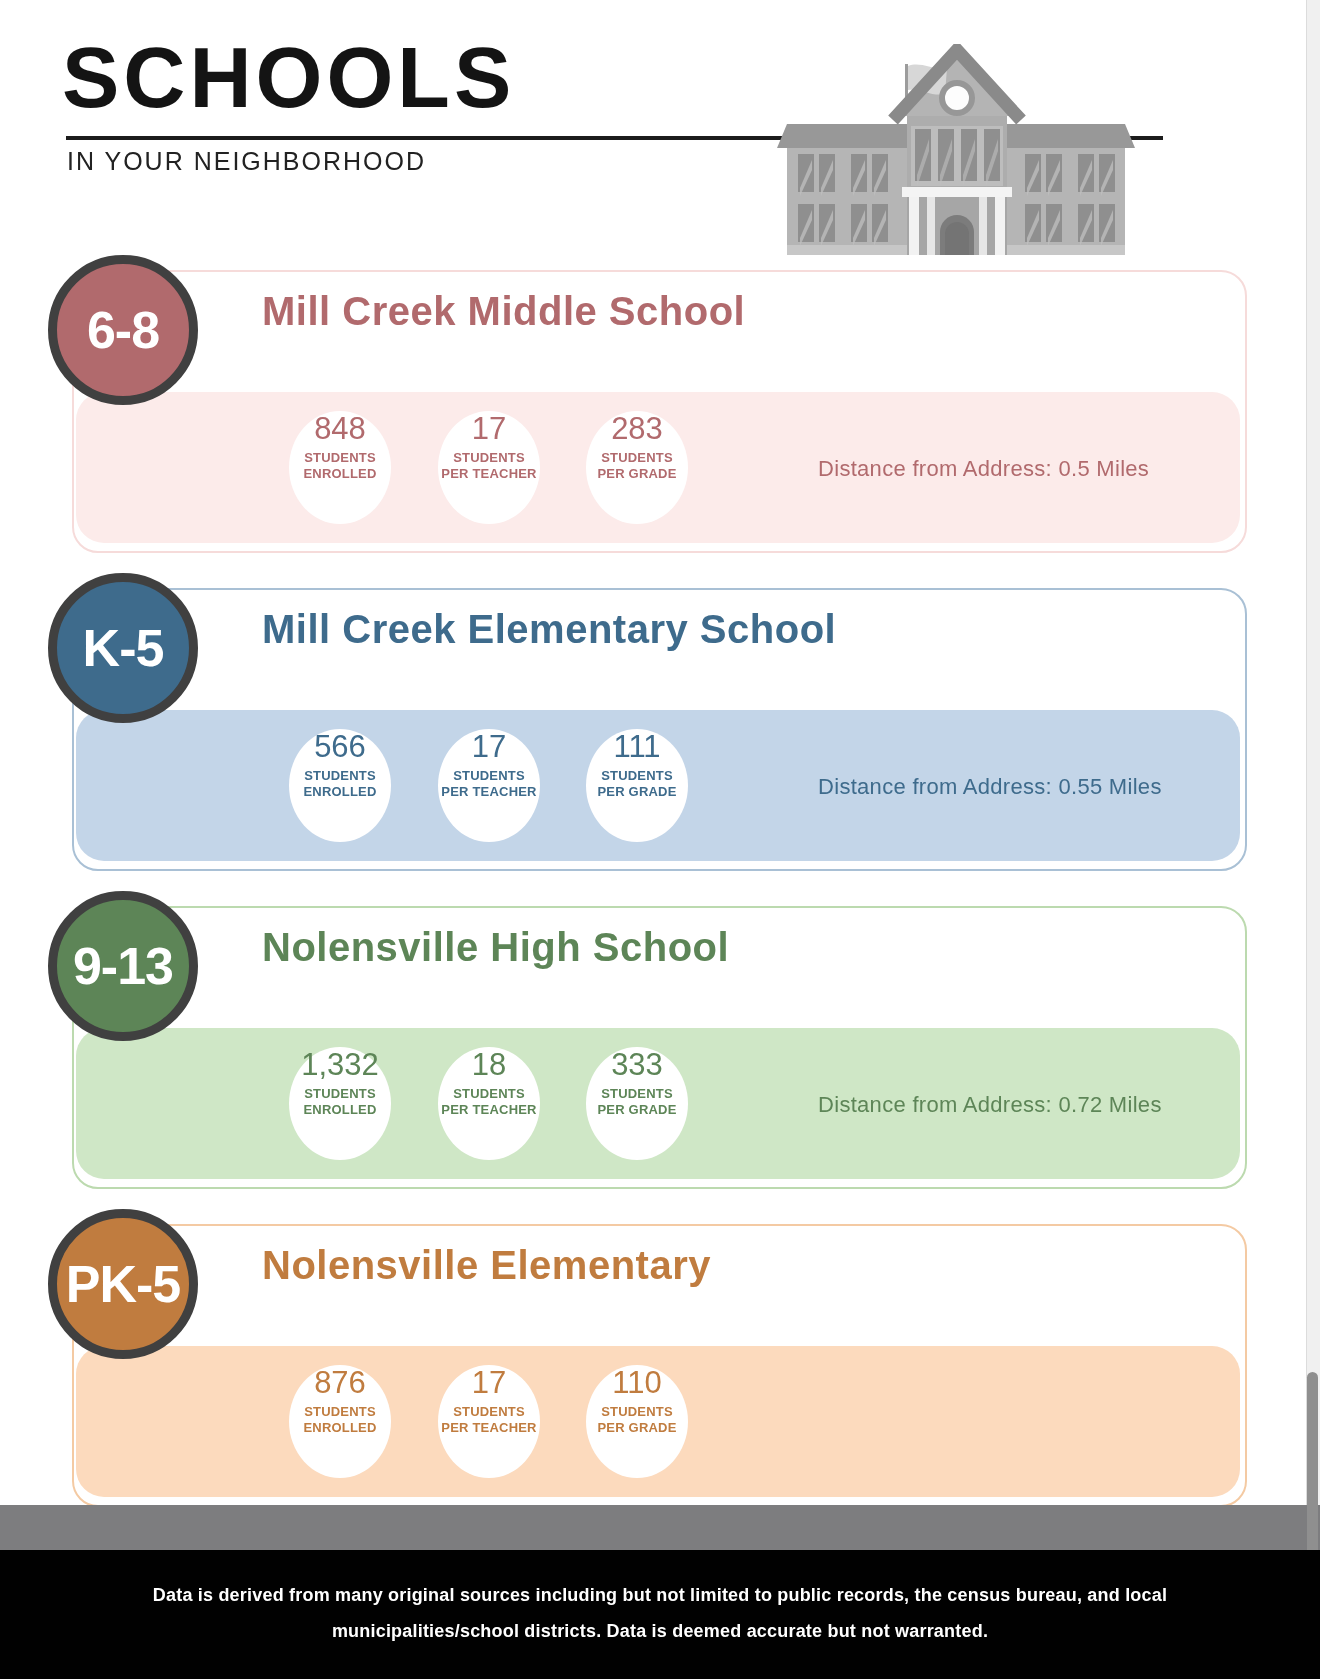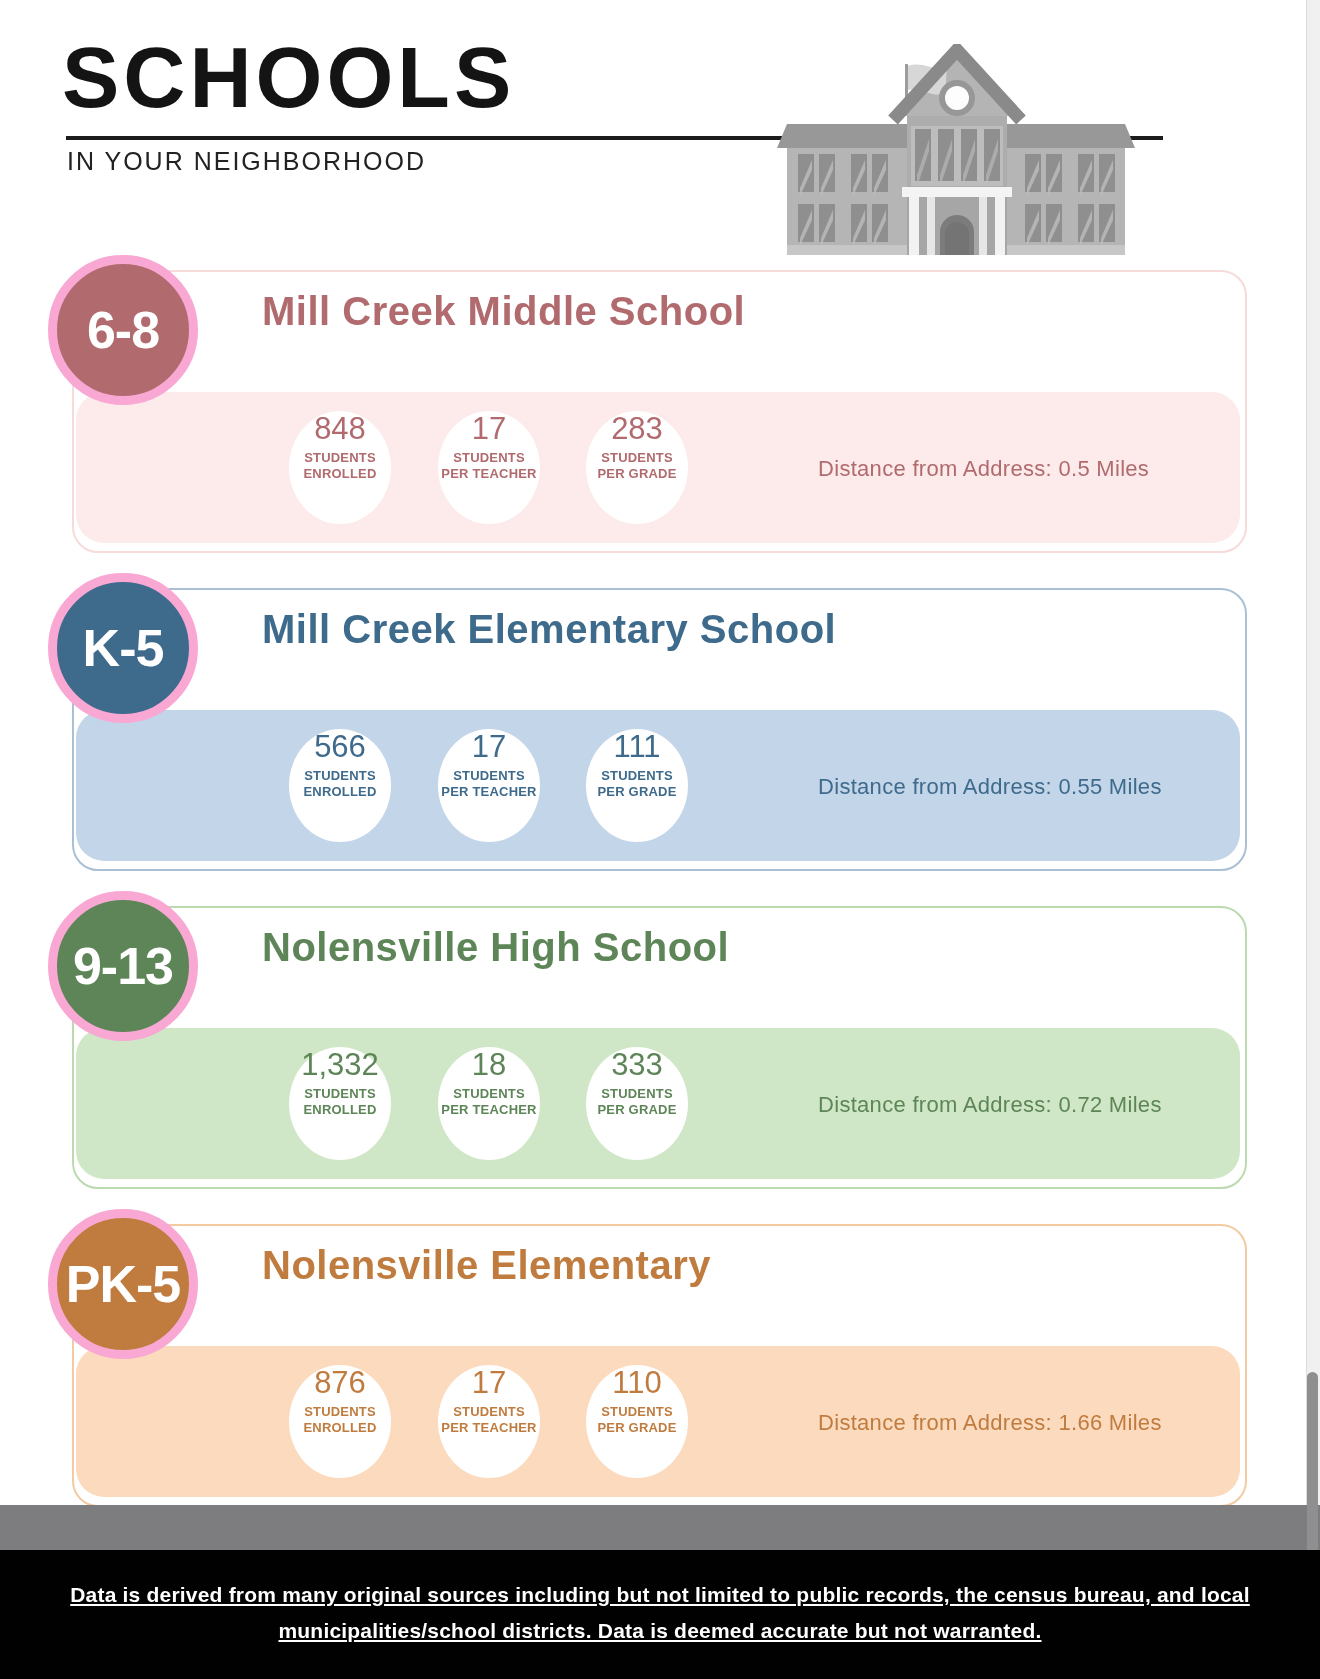--- a/index.html
+++ b/index.html
@@ -21,40 +21,40 @@
           border:2px solid; border-radius:26px; }
   .card.c-red    { --main:#b16a6d; --band:#fcebea; border-color:#f6dbda; }
   .card.c-blue   { --main:#3e6b8c; --band:#c3d5e8; border-color:#a9c0d5; }
   .card.c-green  { --main:#5d8557; --band:#cfe7c6; border-color:#bcdaaf; }
   .card.c-orange { --main:#c07c3f; --band:#fcdabd; border-color:#f4caa3; }
   .card1 { top:270px; } .card2 { top:588px; } .card3 { top:906px; } .card4 { top:1224px; }
 
   .band { position:absolute; left:2px; top:120px; width:1164px; height:151px;
           border-radius:28px; background:var(--band); }
   .badge { position:absolute; left:-26px; top:-17px; width:150px; height:150px;
-           border-radius:50%; border:9px solid #f9a8d4; background:var(--main);
+           border-radius:50%; border:9px solid #404040; background:var(--main);
            display:flex; align-items:center; justify-content:center; z-index:2; }
   .badge span { font-size:52px; font-weight:bold; color:#fff; letter-spacing:-1px; }
   .school-name { position:absolute; left:188px; top:17px; font-size:40px; font-weight:bold;
                  color:var(--main); letter-spacing:0.5px; }
   .stat { position:absolute; top:139px; width:102px; height:113px; background:#fff;
           border-radius:50%; text-align:center; z-index:1; }
   .stat.s1 { left:215px; } .stat.s2 { left:364px; } .stat.s3 { left:512px; }
   .stat-value { font-size:31px; font-weight:normal; color:var(--main); }
   .stat-label { font-size:13px; line-height:16px; font-weight:bold; letter-spacing:0.2px;
                 color:var(--main); margin-top:3px; }
   .distance { position:absolute; left:744px; top:184px; font-size:22px; letter-spacing:0.3px;
               color:var(--main); z-index:1; }
 
   
   .gray-bar { position:absolute; left:0; top:1505px; width:1320px; height:45px;
               background:#7d7d7f; z-index:5; }
   .footer { position:absolute; left:0; top:1550px; width:1320px; height:129px; background:#010101;
             z-index:5; text-align:center; color:#fff; padding-top:27px; }
-  .footer p { font-size:21px; font-weight:bold; line-height:36px; letter-spacing:0.2px;text-decoration:underline; }
+  .footer p { font-size:18px; font-weight:bold; line-height:36px; letter-spacing:0.2px; }
 
   
   .sb-track { position:absolute; right:0; top:0; width:14px; height:1550px; background:#f0f0f0;
               border-left:1px solid #dcdcdc; z-index:4; }
   .sb-thumb { position:absolute; right:2px; top:1372px; width:11px; height:178px;
               background:#8f8f8f; border-radius:6px 6px 0 0; z-index:6; }
 </style>
 </head>
 <body>
 
@@ -236,21 +236,20 @@
         <span>PER TEACHER</span>
       </div>
     </div>
     <div class="stat s3">
       <div class="stat-value">110</div>
       <div class="stat-label">
         <span>STUDENTS</span><br>
         <span>PER GRADE</span>
       </div>
     </div>
-    <div class="distance">Distance from Address:  1.66 Miles</div>
   </div>
 
   <div class="gray-bar"></div>
   <div class="footer">
     <p>Data is derived from many original sources including but not limited to public records, the census bureau, and local</p>
     <p>municipalities/school districts. Data is deemed accurate but not warranted.</p>
   </div>
 
   <div class="sb-track"></div>
   <div class="sb-thumb"></div>

